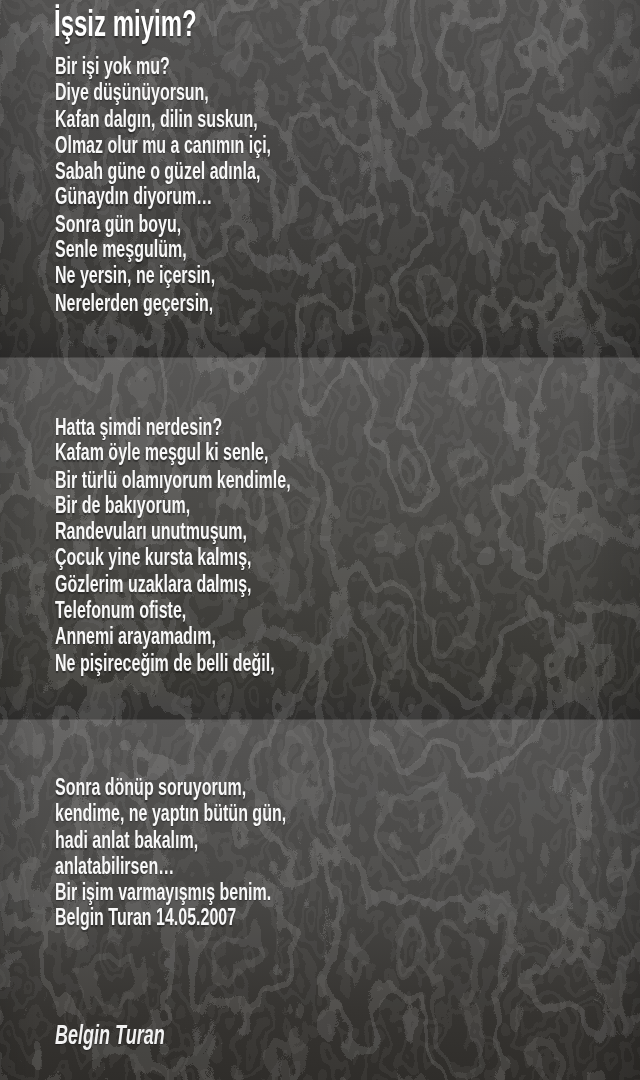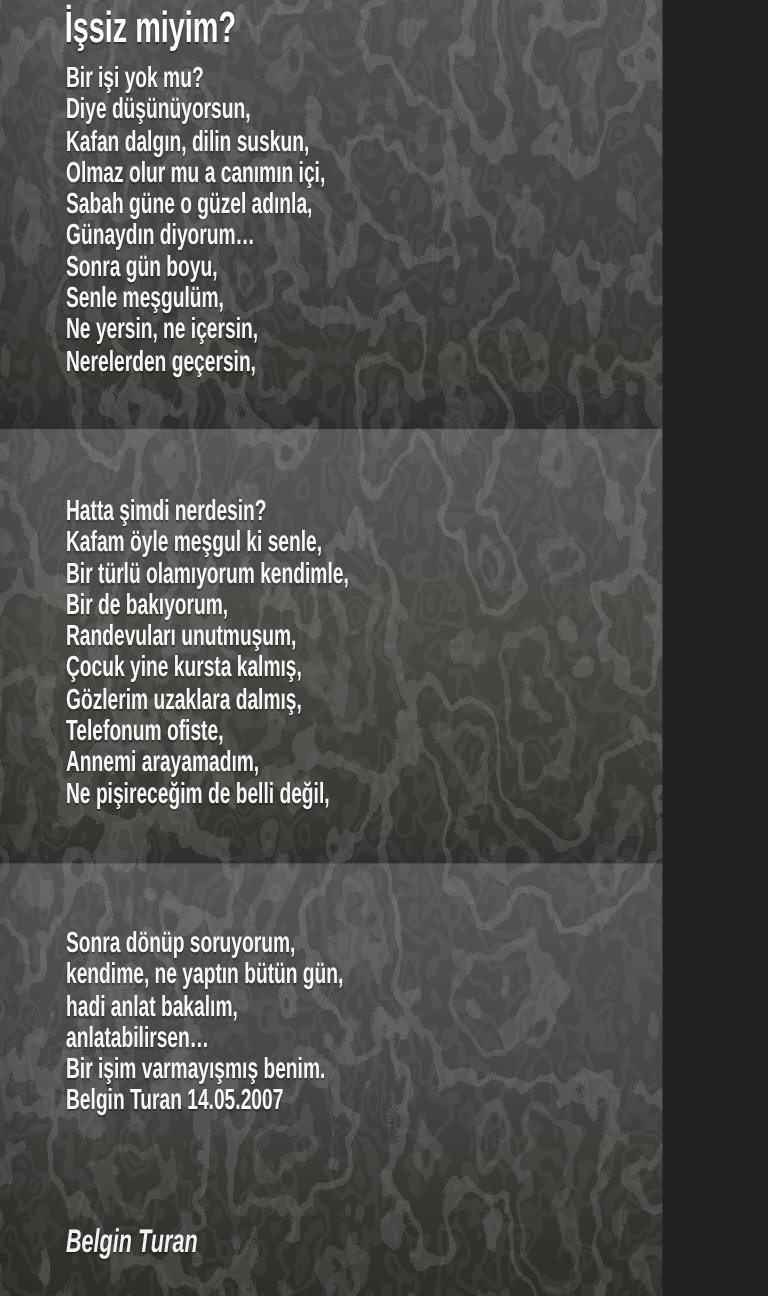--- a/index.html
+++ b/index.html
@@ -2,21 +2,21 @@
 <html><head>
 <meta charset="utf-8">
 <style>
   html, body {
     margin: 0;
     padding: 0;
     background: #222;
   }
   .page {
     position: relative;
-    width: 552px;
+    width: 640px;
     height: 1080px;
     overflow: hidden;
     font-family: "Liberation Sans", sans-serif;
     
     background: linear-gradient(180deg,
       #535251 0px, #454443 180px, #383734 310px, #2e2d2c 357px,
       #585756 358px, #484744 540px, #383733 680px, #302f2e 719px,
       #565554 720px, #474644 900px, #363431 1010px, #2f2d2a 1080px);
   }
   .texture {

